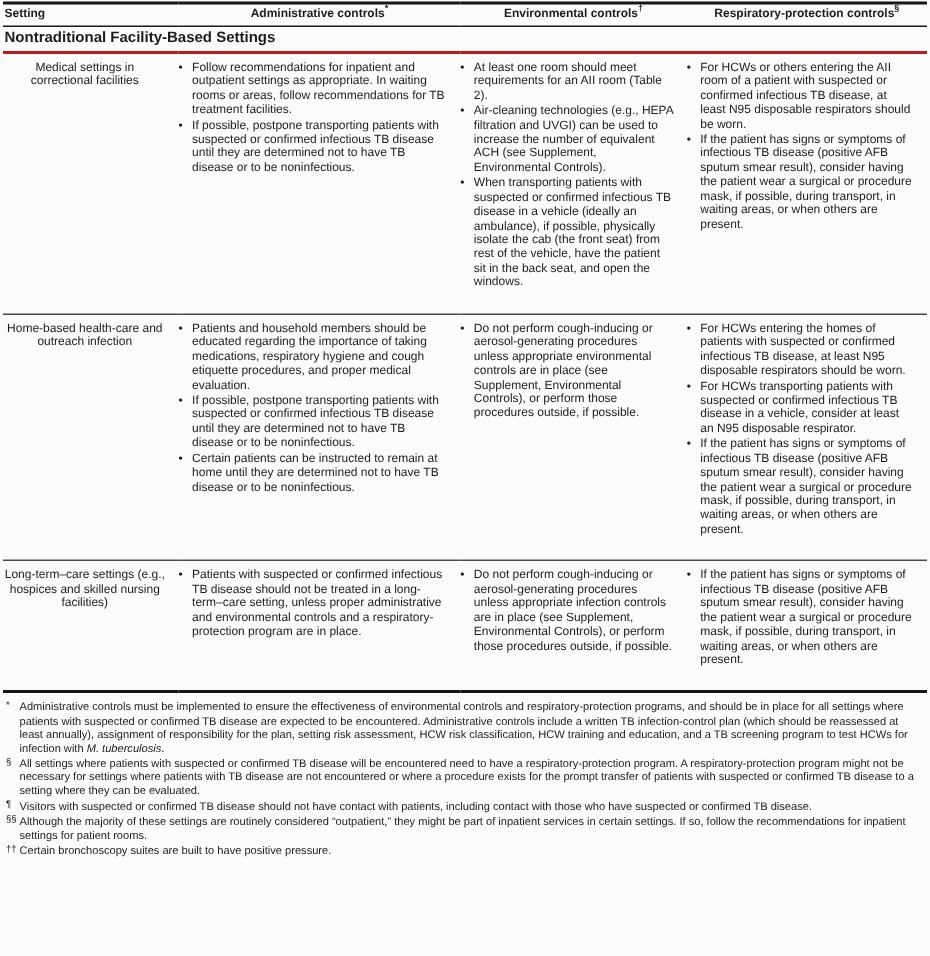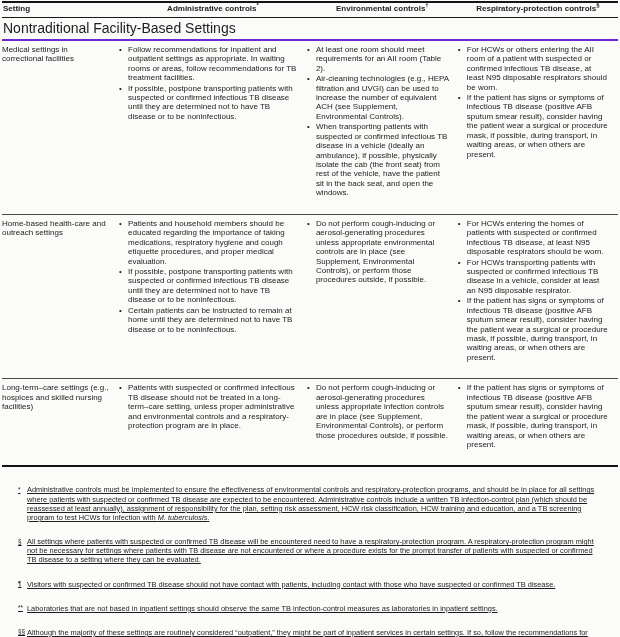--- a/index.html
+++ b/index.html
@@ -32,53 +32,52 @@
     text-align: center;
     vertical-align: bottom;
     padding: 2px 2px 3px 2px;
     border-bottom: 1.5px solid #1a1a1a;
     line-height: 1.1;
   }
   thead th.setting-col { text-align: left; padding-left: 1px; }
   thead th sup { font-size: 6px; line-height: 0; }
 
   tr.section-row td {
-    font-size: 14px;
-    font-weight: normal;
+    font-size: 10px;
+    font-weight: bold;
     padding: 2px 1px 3px 1px;
-    border-bottom: 2px solid #6d28d9;
+    border-bottom: 2px solid #b91c1c;
   }
 
   tr.data-row td {
     vertical-align: top;
     font-size: 8px;
     line-height: 1.18;
     padding: 4px 8px 15px 0;
     border-bottom: 1px solid #4a4a4a;
   }
   tr.data-row:last-child td { border-bottom: 2px solid #161616; }
-  td.setting-cell { padding-left: 1px; padding-right: 6px; }
+  td.setting-cell { padding-left: 1px; padding-right: 6px; text-align: center; }
   td.bullet-cell  { padding-left: 2px; }
 
   .bullet { display: flex; margin: 0 0 1px 0; }
   .bullet-marker {
     flex: 0 0 9px;
     text-align: left;
     font-size: 8px;
     line-height: 1.18;
   }
   .bullet-text { flex: 1; }
 
   .footnotes { padding: 3px 1px 0 1px; }
   .footnote {
     display: flex;
     font-size: 7.4px;
     line-height: 1.24;
-    margin: 15px;
-    text-decoration: underline;
+    margin: 1px;
   }
   .fn-marker {
     flex: 0 0 9px;
     font-size: 6.4px;
     padding-top: 0.5px;
     text-align: left;
   }
   .fn-text { flex: 1; }
   .fn-text em { font-style: italic; }
 </style>
@@ -145,21 +144,21 @@
               <span class="bullet-marker">•</span>
               <span class="bullet-text">For HCWs or others entering the AII room of a patient with suspected or confirmed infectious TB disease, at least N95 disposable respirators should be worn.</span>
             </div>
             <div class="bullet">
               <span class="bullet-marker">•</span>
               <span class="bullet-text">If the patient has signs or symptoms of infectious TB disease (positive AFB sputum smear result), consider having the patient wear a surgical or procedure mask, if possible, during transport, in waiting areas, or when others are present.</span>
             </div>
           </td>
         </tr>
         <tr class="data-row">
-          <td class="setting-cell">Home-based health-care and outreach settings</td>
+          <td class="setting-cell">Home-based health-care and outreach infection</td>
           <td class="bullet-cell">
             <div class="bullet">
               <span class="bullet-marker">•</span>
               <span class="bullet-text">Patients and household members should be educated regarding the importance of taking medications, respiratory hygiene and cough etiquette procedures, and proper medical evaluation.</span>
             </div>
             <div class="bullet">
               <span class="bullet-marker">•</span>
               <span class="bullet-text">If possible, postpone transporting patients with suspected or confirmed infectious TB disease until they are determined not to have TB disease or to be noninfectious.</span>
             </div>
             <div class="bullet">
@@ -219,24 +218,20 @@
       </div>
       <div class="footnote">
         <span class="fn-marker">§</span>
         <span class="fn-text">All settings where patients with suspected or confirmed TB disease will be encountered need to have a respiratory-protection program. A respiratory-protection program might not be necessary for settings where patients with TB disease are not encountered or where a procedure exists for the prompt transfer of patients with suspected or confirmed TB disease to a setting where they can be evaluated.</span>
       </div>
       <div class="footnote">
         <span class="fn-marker">¶</span>
         <span class="fn-text">Visitors with suspected or confirmed TB disease should not have contact with patients, including contact with those who have suspected or confirmed TB disease.</span>
       </div>
       <div class="footnote">
-        <span class="fn-marker">**</span>
-        <span class="fn-text">Laboratories that are not based in inpatient settings should observe the same TB infection-control measures as laboratories in inpatient settings.</span>
-      </div>
-      <div class="footnote">
         <span class="fn-marker">§§</span>
         <span class="fn-text">Although the majority of these settings are routinely considered “outpatient,” they might be part of inpatient services in certain settings. If so, follow the recommendations for inpatient settings for patient rooms.</span>
       </div>
       <div class="footnote">
         <span class="fn-marker">††</span>
         <span class="fn-text">Certain bronchoscopy suites are built to have positive pressure.</span>
       </div>
     </div>
 
 </div>

